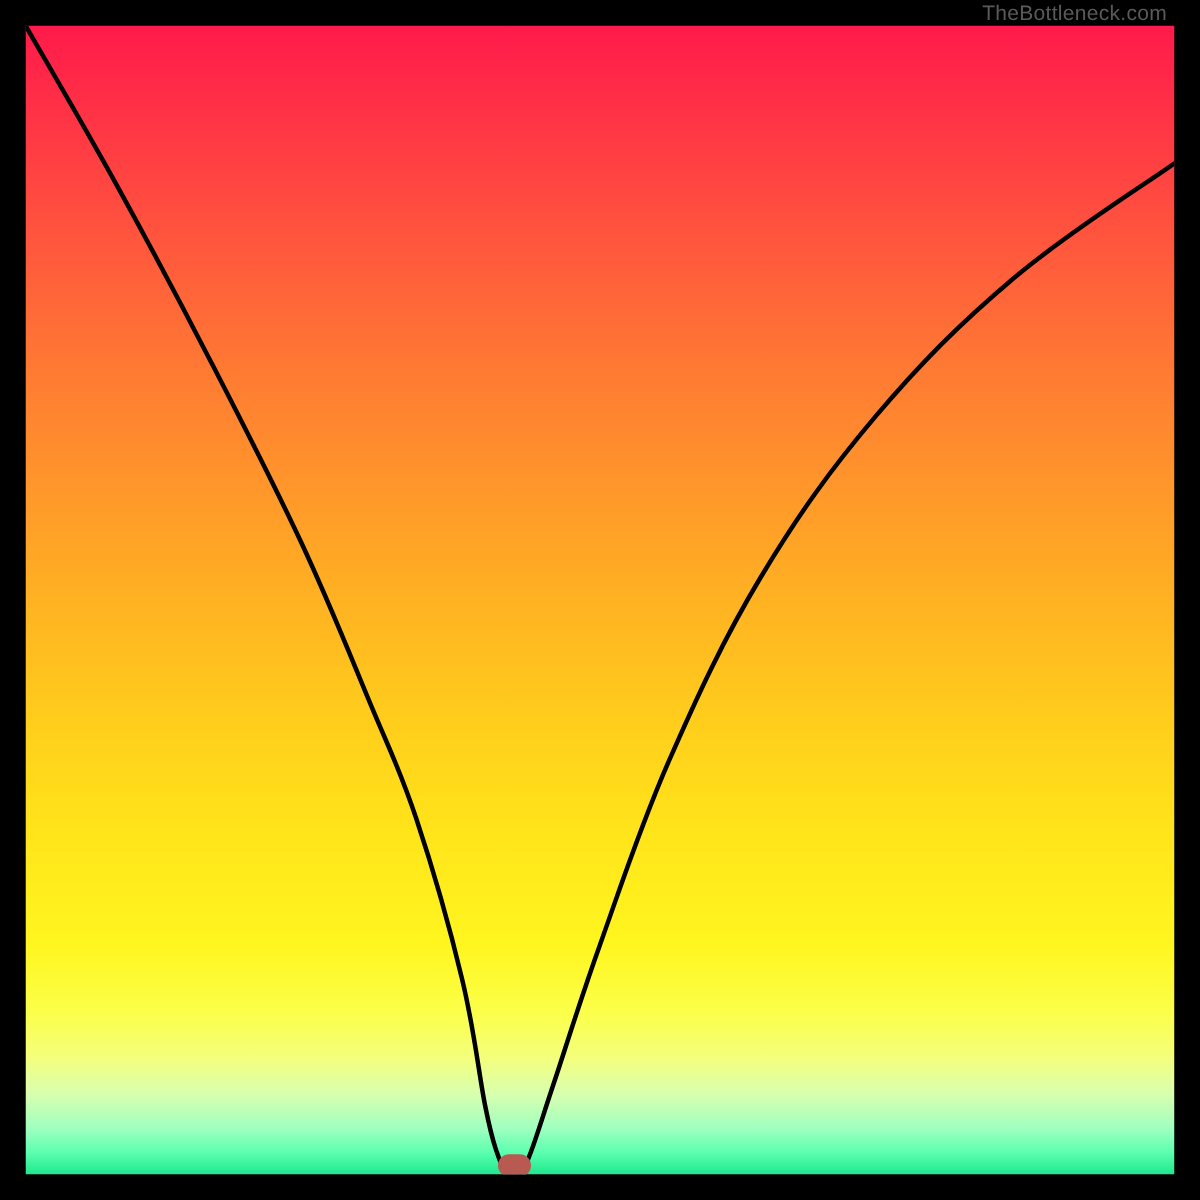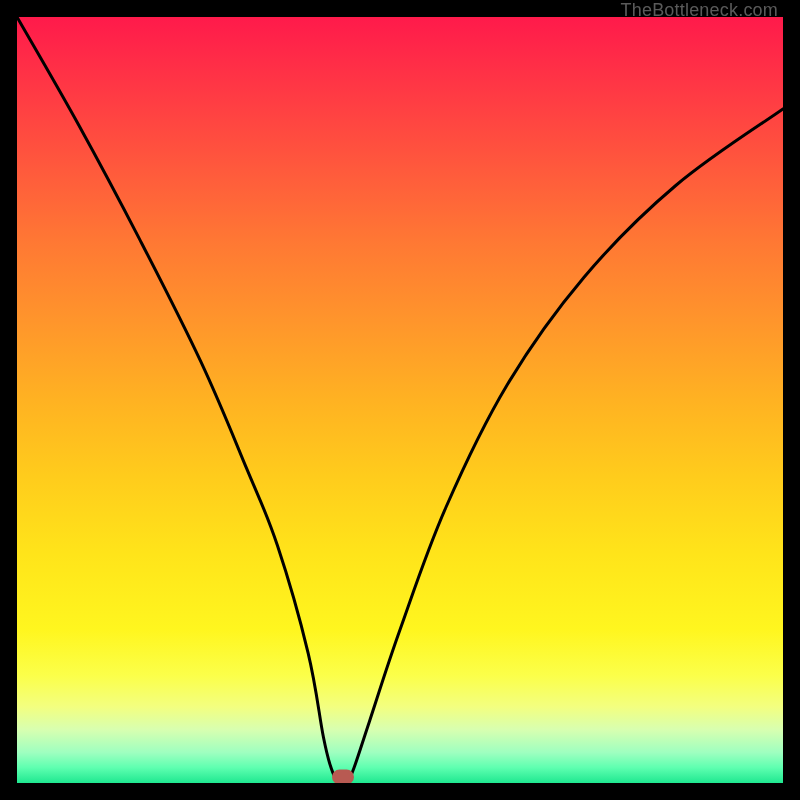--- a/index.html
+++ b/index.html
@@ -38,21 +38,21 @@
       #9fffc0 96%,
       #5effb0 98%,
       #1fe890 100%
     );
   }
   .watermark {
     position: absolute;
     top: 0px;
     right: 22px;
     color: #6a6a6a;
-    font-size: 18px;
+    font-size: 14px;
     opacity: 0.85;
     letter-spacing: 0.2px;
     font-weight: 500;
     text-align: right;
   }
   svg.curve {
     position: absolute;
     inset: 0;
   }
   .marker {

